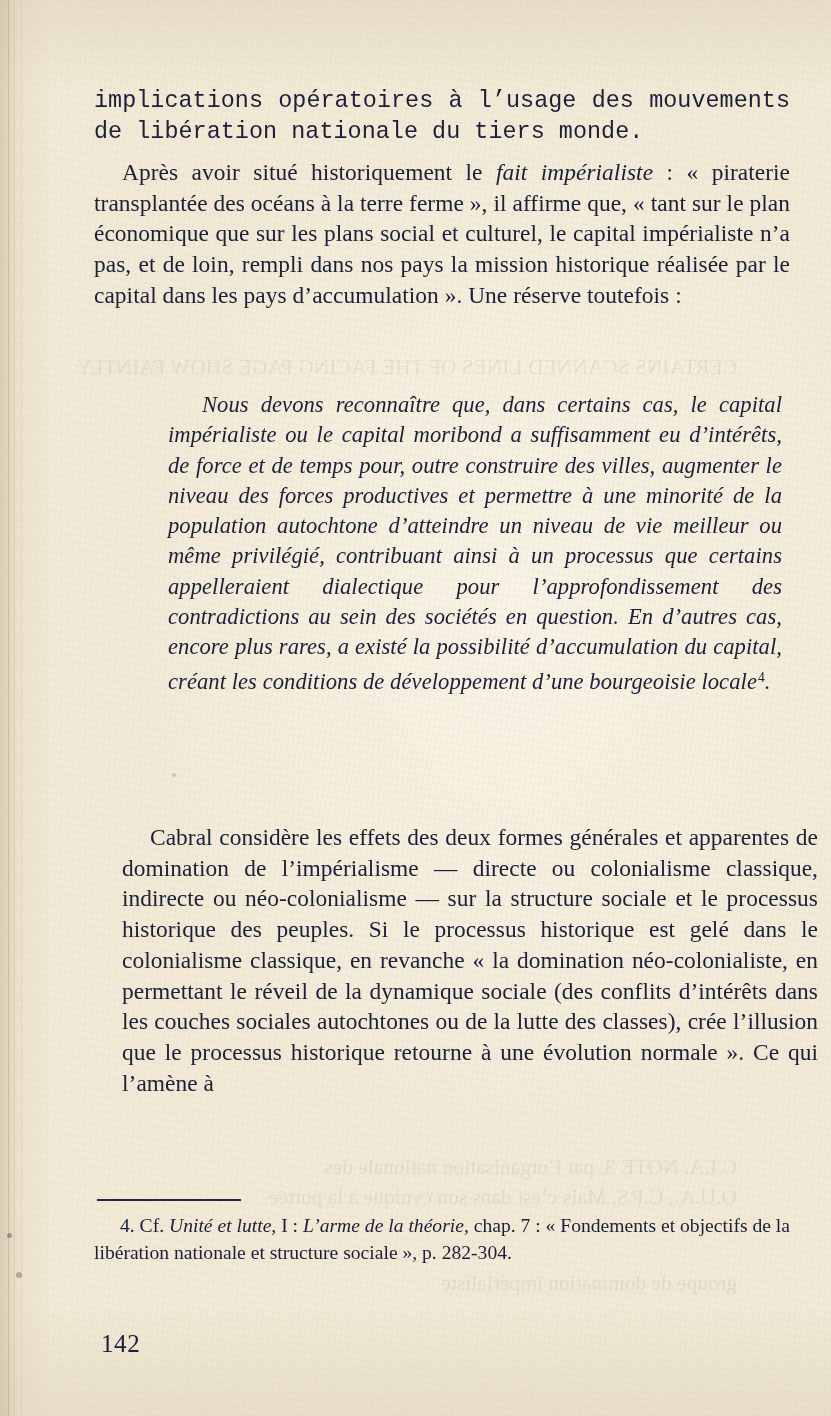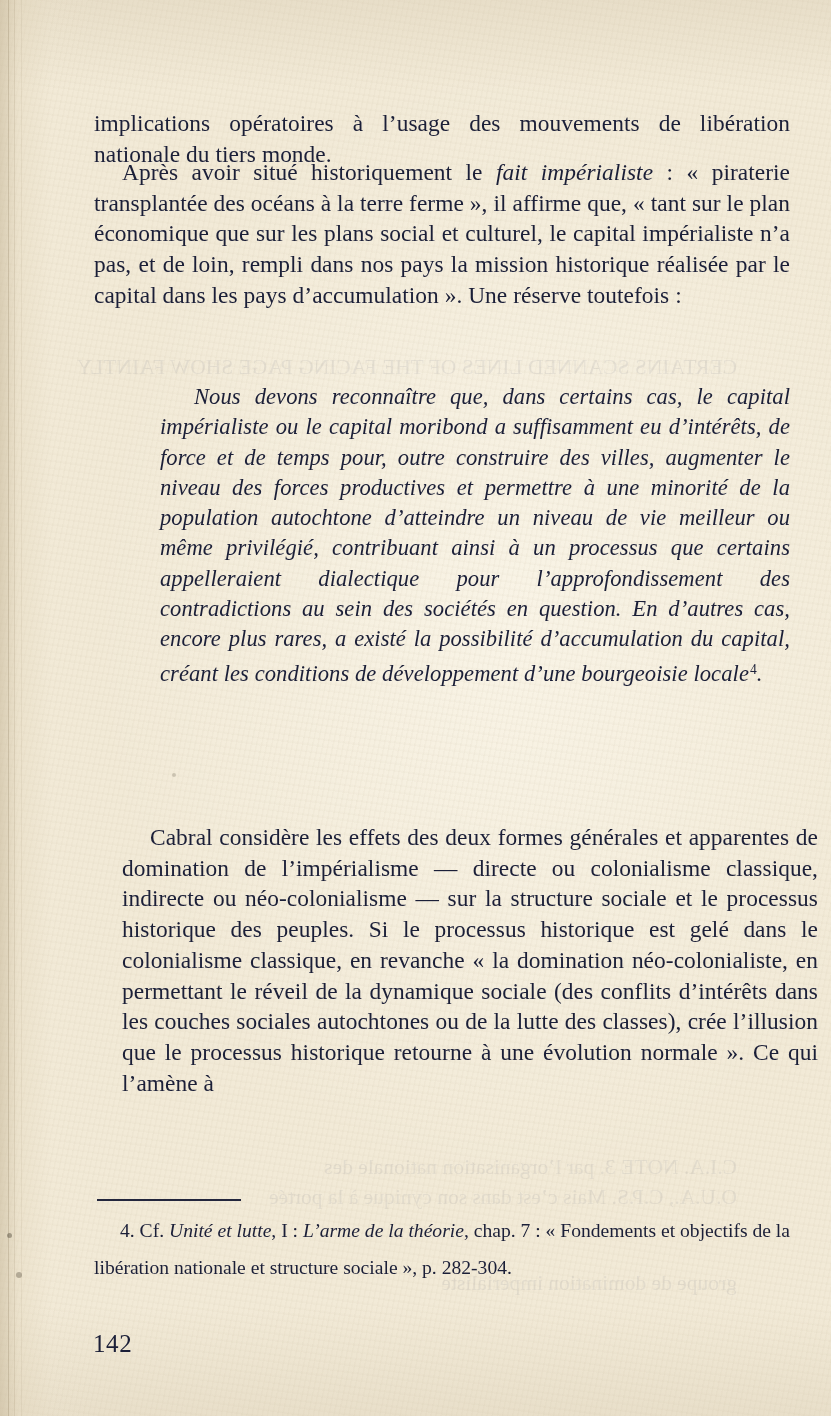--- a/index.html
+++ b/index.html
@@ -87,51 +87,51 @@
   .quote-block {
     left: 160px;
     width: 630px;
     font-size: 22.6px;
     line-height: 30.3px;
     font-style: italic;
     text-align: justify;
     text-justify: inter-word;
     letter-spacing: 0.05px;
   }
-  .quote-block p { margin: 0; text-indent: 34px; }
+  .quote-block p { margin: 8px; text-indent: 34px; }
   .quote-block sup {
     font-size: 0.6em;
     font-style: normal;
     vertical-align: 0.55em;
     padding-left: 1px;
   }
 
   
   .footnote-rule {
     left: 97px;
     top: 1199px;
     width: 144px;
     height: 0;
     border-top: 2.4px solid #23263d;
   }
   .footnote-block {
     left: 94px;
     width: 696px;
     font-size: 19.6px;
-    line-height: 37px;
+    line-height: 27px;
     text-align: justify;
     text-justify: inter-word;
   }
   .footnote-block p { margin: 0; text-indent: 26px; }
   .footnote-block i { font-style: italic; }
   .footnote-block .fn-num { font-style: normal; }
 
   
   .folio {
-    left: 93px;
+    left: 101px;
     top: 1330px;
     font-size: 25px;
     letter-spacing: 0.6px;
   }
 
   
   .gutter-line {
     position: absolute;
     top: 0;
     bottom: 0;
@@ -156,21 +156,21 @@
     <div class="bl-block" style="left:94px; top:1268px; width:696px;">groupe de domination impérialiste</div>
   </div>
 
   <div class="gutter-line" style="left:8px;"></div>
   <div class="gutter-line" style="left:14px; opacity:.55;"></div>
   <div class="gutter-line" style="left:21px; opacity:.35;"></div>
   <div class="speck" style="left:7px;  top:1233px; width:5px;  height:5px;"></div>
   <div class="speck" style="left:16px; top:1272px; width:6px;  height:6px; opacity:.8;"></div>
   <div class="speck" style="left:172px; top:773px; width:4px; height:4px; opacity:.5;"></div>
 
-  <div class="ink body-block" style="top:108px;">
+  <div class="ink body-block" style="top:86px;font-family:Liberation Mono, monospace;">
     <p>implications opératoires à l’usage des mouvements de libération nationale du tiers monde.</p>
   </div>
 
   <div class="ink body-block" style="top:157px;">
     <p class="indent"><span>Après avoir situé historiquement le </span><i>fait impérialiste</i><span> : « piraterie transplantée des océans à la terre ferme », il affirme que, « tant sur le plan économique que sur les plans social et culturel, le capital impérialiste n’a pas, et de loin, rempli dans nos pays la mission historique réalisée par le capital dans les pays d’accumulation ». Une réserve toutefois :</span></p>
   </div>
 
   <div class="ink quote-block" style="top:382px;">
     <p><span>Nous devons reconnaître que, dans certains cas, le capital impérialiste ou le capital moribond a suffisamment eu d’intérêts, de force et de temps pour, outre construire des villes, augmenter le niveau des forces productives et permettre à une minorité de la population autochtone d’atteindre un niveau de vie meilleur ou même privilégié, contribuant ainsi à un processus que certains appelleraient dialectique pour l’approfondissement des contradictions au sein des sociétés en question. En d’autres cas, encore plus rares, a existé la possibilité d’accumulation du capital, créant les conditions de développement d’une bourgeoisie locale</span><sup>4</sup><span>.</span></p>
   </div>

